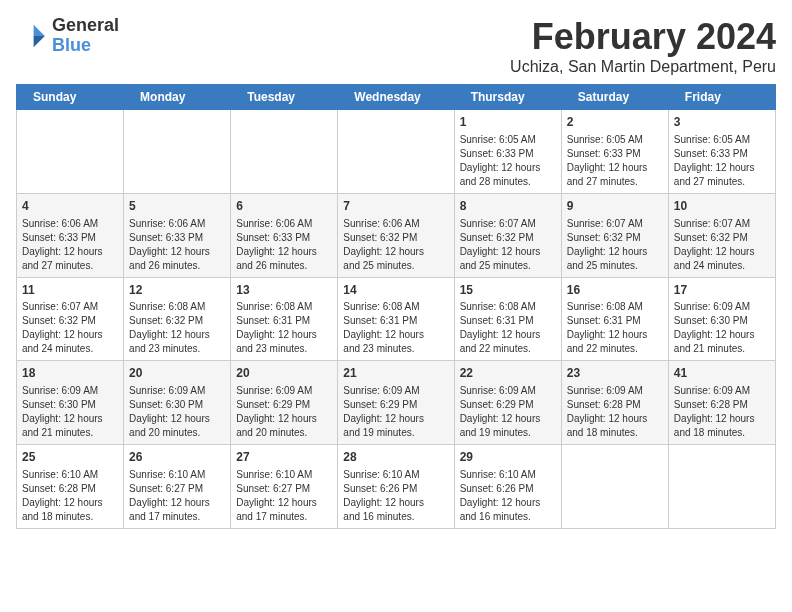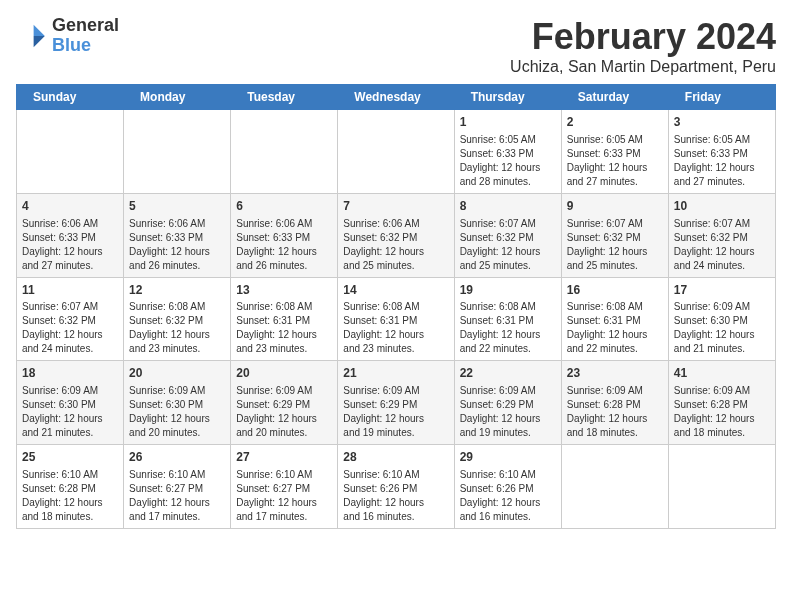--- a/index.html
+++ b/index.html
@@ -220,21 +220,21 @@
 and 23 minutes.</div>
         </td>
         <td>
           <span class="day-num">14</span>
           <div class="cell-text" style="white-space: pre-line;">Sunrise: 6:08 AM
 Sunset: 6:31 PM
 Daylight: 12 hours
 and 23 minutes.</div>
         </td>
         <td>
-          <span class="day-num">19</span>
+          <span class="day-num">15</span>
           <div class="cell-text" style="white-space: pre-line;">Sunrise: 6:08 AM
 Sunset: 6:31 PM
 Daylight: 12 hours
 and 22 minutes.</div>
         </td>
         <td>
           <span class="day-num">16</span>
           <div class="cell-text" style="white-space: pre-line;">Sunrise: 6:08 AM
 Sunset: 6:31 PM
 Daylight: 12 hours

